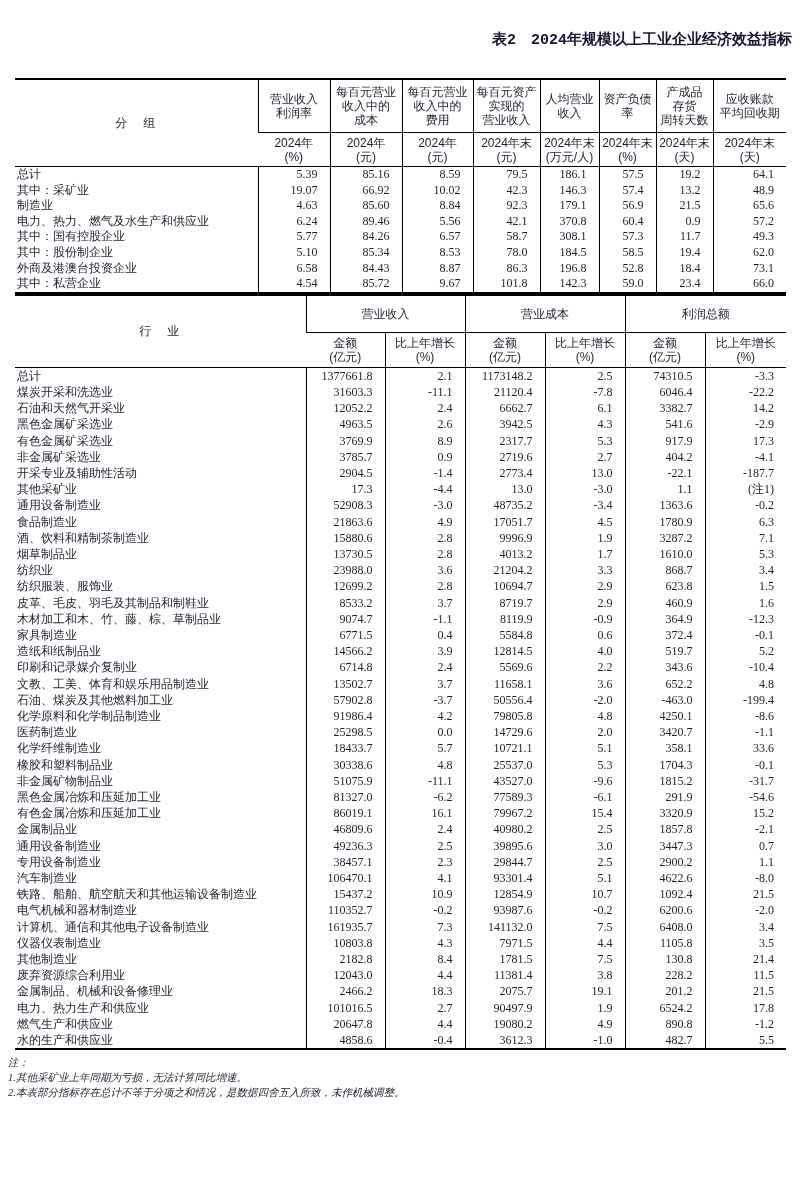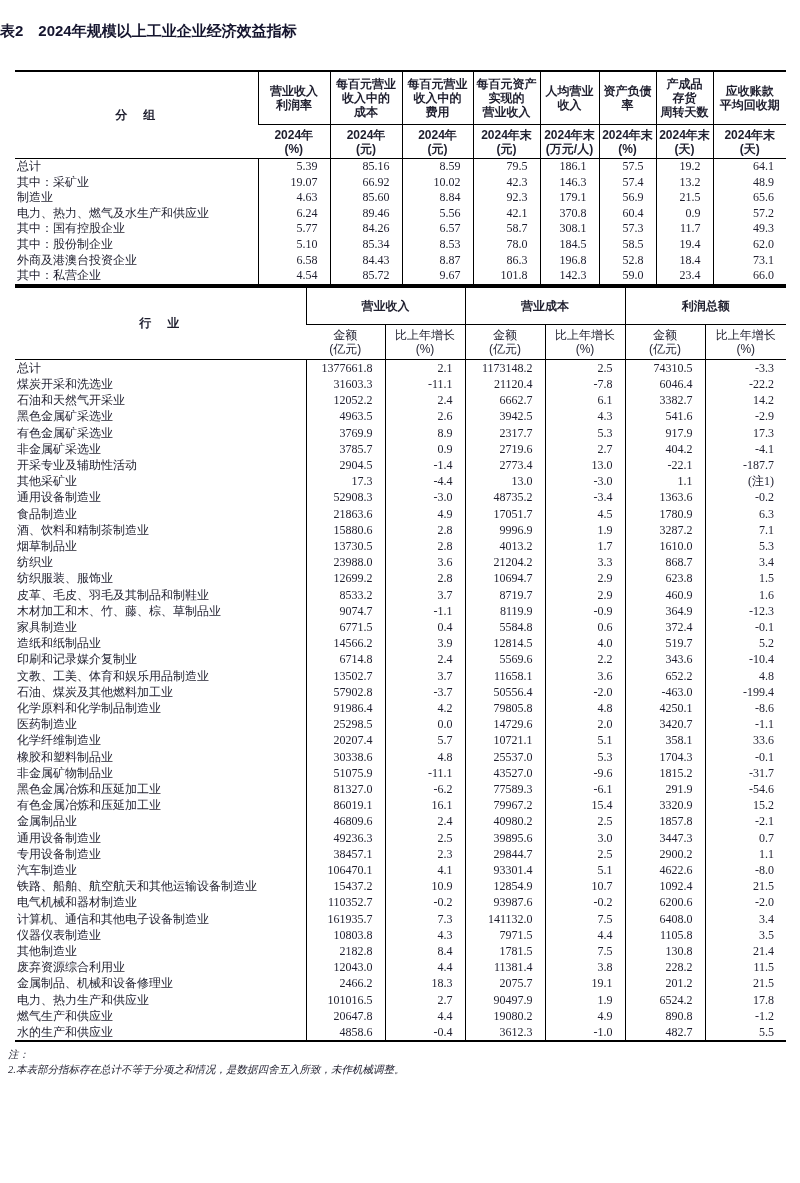--- a/index.html
+++ b/index.html
@@ -3,43 +3,43 @@
 <meta charset="utf-8">
 <style>
   html,body { margin:0; padding:0; background:#ffffff; }
   .page {
     width: 800px; height: 1183px; box-sizing: border-box;
     background:#ffffff; color:#1e1e2e;
     font-family: "Liberation Serif", "DejaVu Serif", serif;
     overflow: hidden;
   }
   .tbl-title {
-    text-align: left; font-size: 15px; font-weight: bold;
-    font-family: Liberation Sans, sans-serif;
-    color:#15152e; margin: 0;
+    text-align: right; font-size: 15px; font-weight: bold;
+    font-family: Liberation Mono, monospace;
+    color:#15152e; margin: 8px;
   }
   #t2-title { padding-top: 22px; margin-bottom: 29px; }
   #t3-title { margin-top: 37px; margin-bottom: 27px; }
 
   table.t {
     border-collapse: collapse; table-layout: fixed;
     margin-left: 15px; width: 771px;
     border-top: 2.5px solid #000; border-bottom: 2.5px solid #000;
     font-size: 12px; color:#1e1e2e;
   }
   table.t thead { border-bottom: 1.5px solid #000; }
   table.t th, table.t td { padding: 0; vertical-align: middle; }
   table.t th:not(:first-child), table.t td:not(:first-child) { border-left: 1px solid #000; }
   table.t thead th {
     font-family: "Liberation Sans", "DejaVu Sans", sans-serif;
-    font-weight: bold; font-size: 12px; text-align: center;
+    font-weight: normal; font-size: 12px; text-align: center;
     white-space: pre-line; line-height: 14px;
   }
   .t2 th.ch { height: 52px; border-bottom: 1px solid #000; }
-  .t2 th.uh { height: 33px; font-weight: bold; }
+  .t2 th.uh { height: 33px; font-weight: normal; }
   .t3 th.gh { height: 36px; border-bottom: 1px solid #000; }
   .t3 th.uh { height: 34px; font-weight: normal; }
   th.lblh { font-size: 13px; letter-spacing: 2px; }
 
   table.t tbody td.label { text-align: left; padding-left: 2px; white-space: nowrap; overflow: hidden; }
   table.t tbody td.num {
     text-align: right; padding-right: 12px;
     font-family: "Liberation Serif", "DejaVu Serif", serif;
   }
   .t2 tbody td { height: 15.6px; line-height: 15.6px; }
@@ -443,21 +443,21 @@
           <td class="label ind">医药制造业</td>
           <td class="num">25298.5</td>
           <td class="num">0.0</td>
           <td class="num">14729.6</td>
           <td class="num">2.0</td>
           <td class="num">3420.7</td>
           <td class="num">-1.1</td>
         </tr>
         <tr>
           <td class="label ind">化学纤维制造业</td>
-          <td class="num">20207.4</td>
+          <td class="num">18433.7</td>
           <td class="num">5.7</td>
           <td class="num">10721.1</td>
           <td class="num">5.1</td>
           <td class="num">358.1</td>
           <td class="num">33.6</td>
         </tr>
         <tr>
           <td class="label ind">橡胶和塑料制品业</td>
           <td class="num">30338.6</td>
           <td class="num">4.8</td>
@@ -617,16 +617,17 @@
           <td class="num">3612.3</td>
           <td class="num">-1.0</td>
           <td class="num">482.7</td>
           <td class="num">5.5</td>
         </tr>
       </tbody>
   </table>
 
   <div class="notes">
     <div>注：</div>
+    <div>1.其他采矿业上年同期为亏损，无法计算同比增速。</div>
     <div>2.本表部分指标存在总计不等于分项之和情况，是数据四舍五入所致，未作机械调整。</div>
   </div>
 
 </div>
 
 </body></html>

